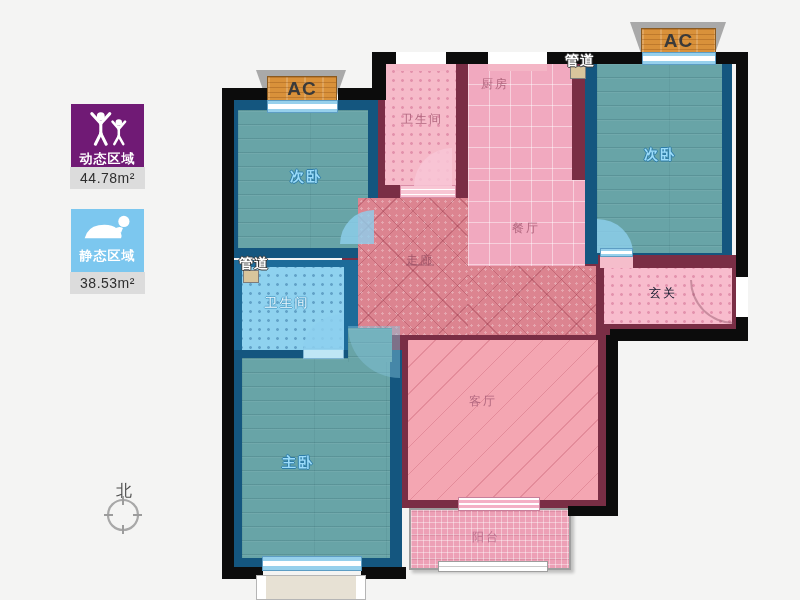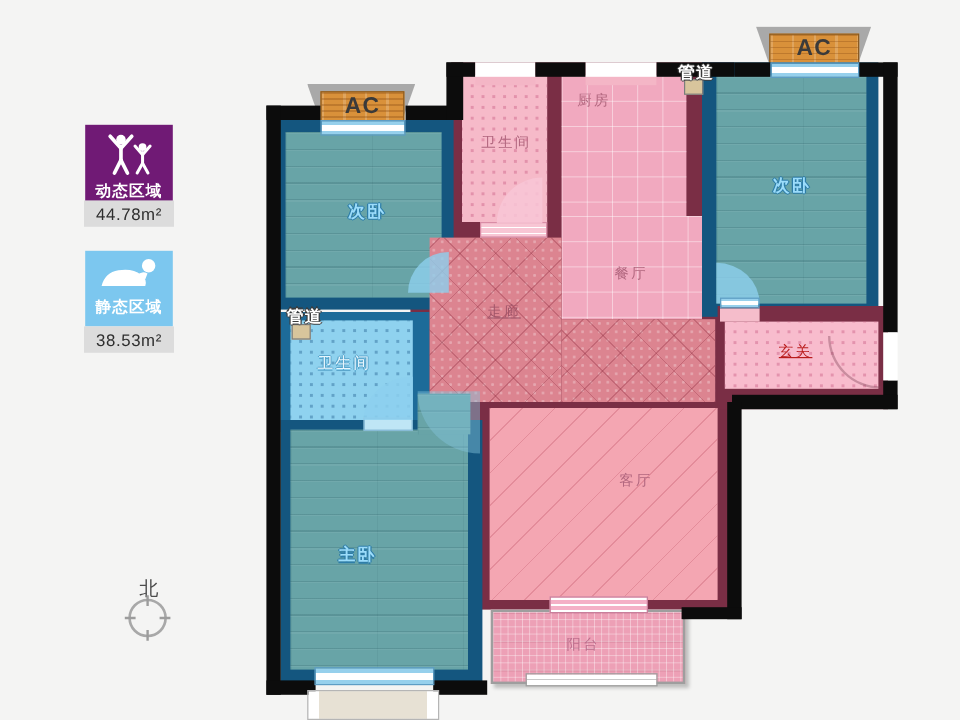--- a/index.html
+++ b/index.html
@@ -212,19 +212,19 @@
 
 <div class="abs" style="left:570px;top:66px;width:16px;height:13px;background:#d8c59c;border:1px solid #7c7c7c;box-sizing:border-box;"></div>
 <div class="abs" style="left:243px;top:270px;width:16px;height:13px;background:#d8c59c;border:1px solid #7c7c7c;box-sizing:border-box;"></div>
 
 <div class="lbl lbl-teal" style="left:306px;top:177px;">次卧</div>
 <div class="lbl lbl-teal" style="left:660px;top:155px;">次卧</div>
 <div class="lbl lbl-pink" style="left:422px;top:119px;">卫生间</div>
 <div class="lbl lbl-pink" style="left:495px;top:84px;">厨房</div>
 <div class="lbl lbl-pink" style="left:526px;top:228px;">餐厅</div>
 <div class="lbl lbl-pink" style="left:420px;top:260px;color:#a15569;text-decoration:underline;">走廊</div>
-<div class="lbl lbl-pink" style="left:663px;top:293px;color:#b91c1c;text-decoration:underline;">玄关</div>
-<div class="lbl lbl-pink" style="left:530px;top:401px;">客厅</div>
+<div class="lbl lbl-pink" style="left:663px;top:293px;color:#0f172a;">玄关</div>
+<div class="lbl lbl-pink" style="left:483px;top:401px;">客厅</div>
 <div class="lbl lbl-bathblue" style="left:287px;top:303px;">卫生间</div>
 <div class="lbl lbl-teal" style="left:298px;top:463px;font-family:Liberation Mono, monospace;">主卧</div>
 <div class="lbl lbl-pink" style="left:486px;top:537px;color:#bd6f8d;">阳台</div>
 <div class="lbl lbl-duct" style="left:580px;top:61px;">管道</div>
 <div class="lbl lbl-duct" style="left:254px;top:264px;">管道</div>
 
 </body></html>

